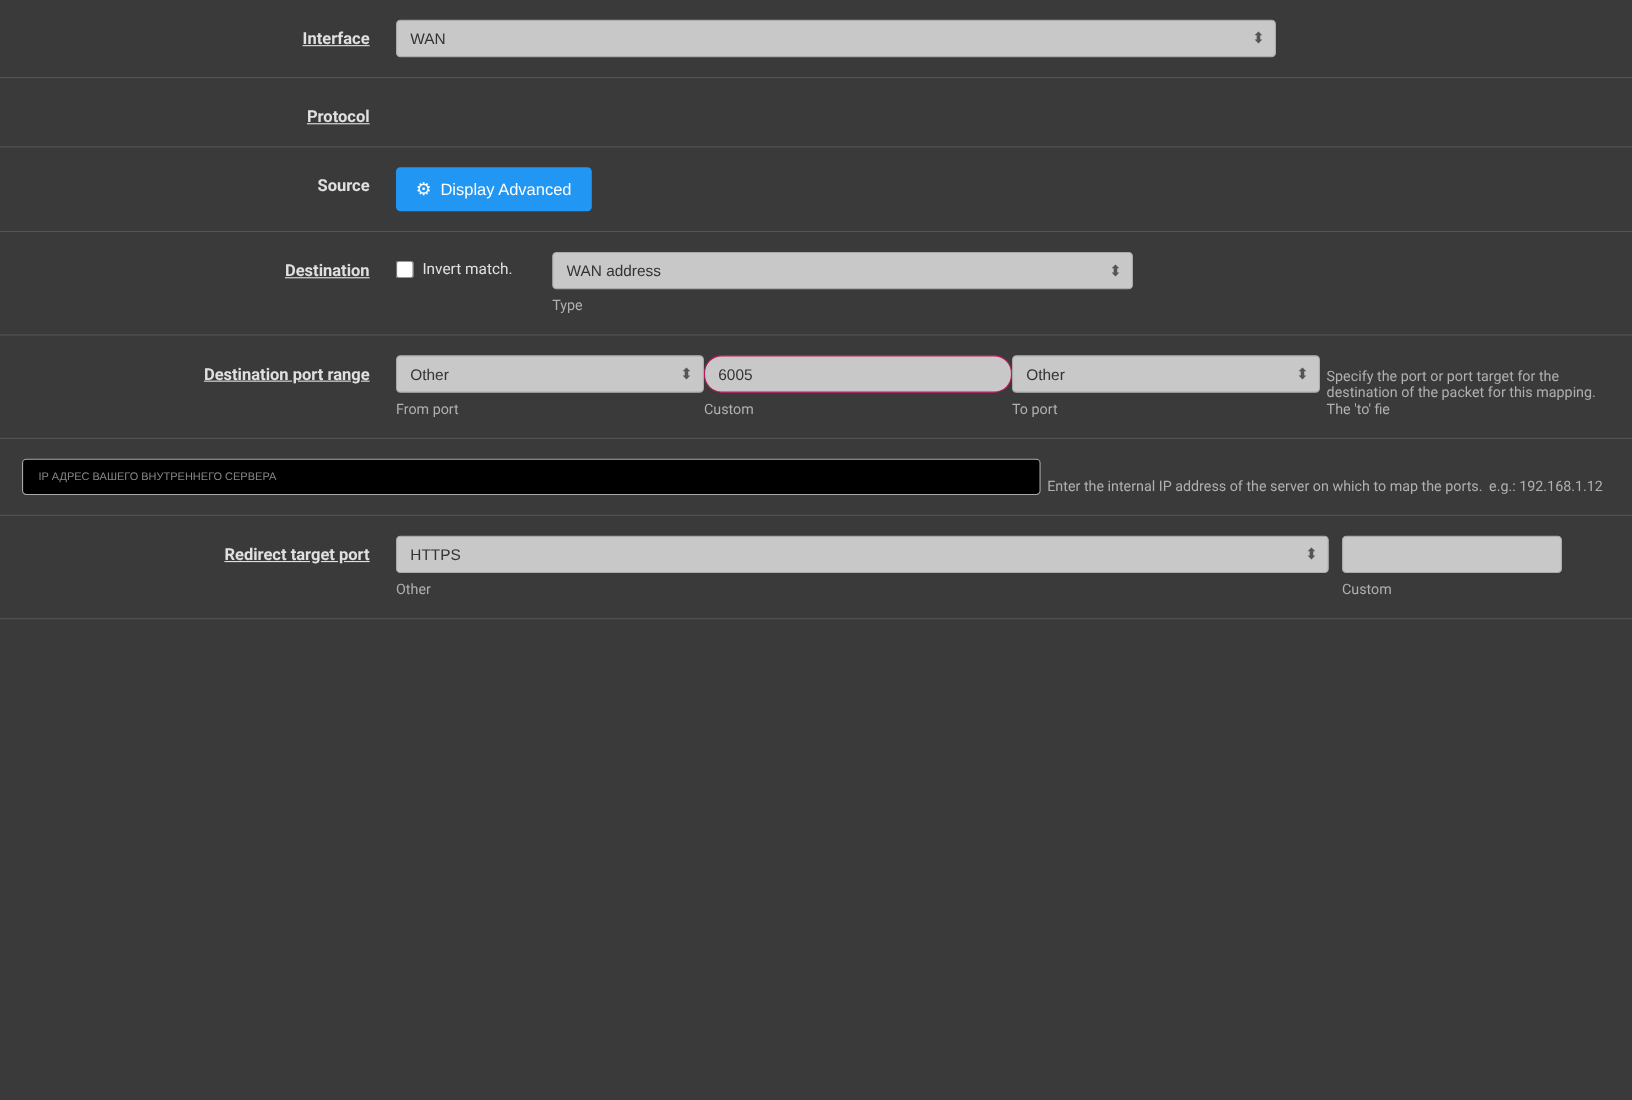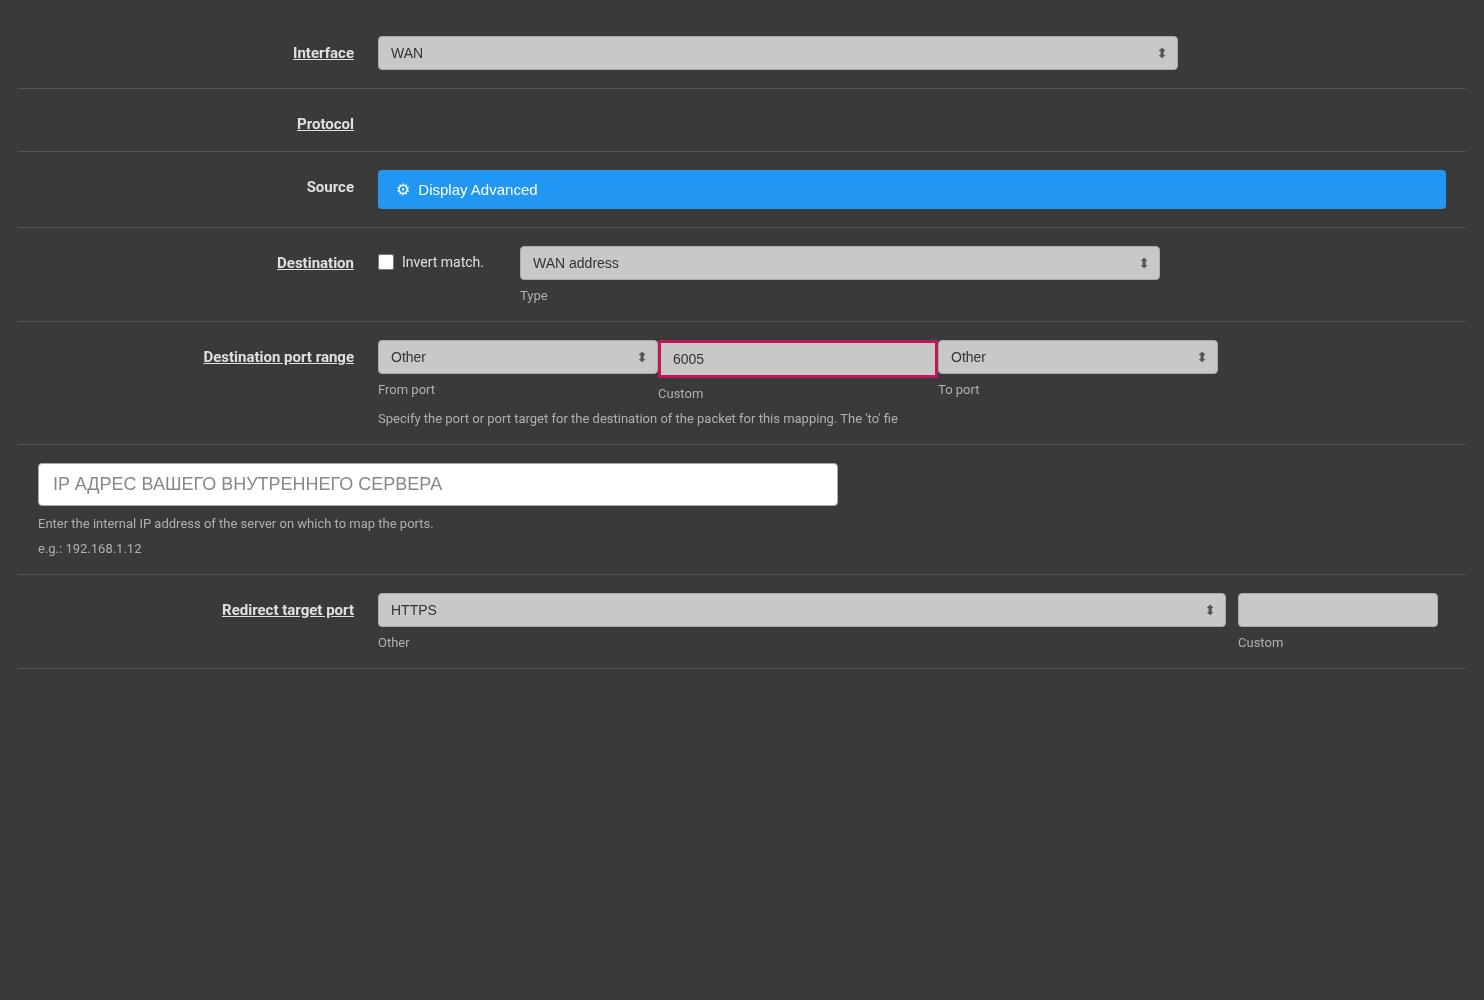--- a/index.html
+++ b/index.html
@@ -12,21 +12,21 @@
       background-color: #3a3a3a;
       font-family: -apple-system, BlinkMacSystemFont, "Segoe UI", Roboto, sans-serif;
       font-size: 14px;
       color: #e0e0e0;
       width: 1484px;
       min-height: 1000px;
     }
 
     .form-container {
       width: 100%;
-      padding: 18px;
+      padding: 0;
     }
 
     .form-row {
       display: flex;
       align-items: flex-start;
       padding: 18px 20px;
       border-bottom: 1px solid #555;
     }
 
     .label-col {
@@ -46,22 +46,22 @@
     }
 
     .label-col span {
       color: #e0e0e0;
       font-weight: bold;
     }
 
     .content-col {
       flex: 1;
       display: flex;
-      flex-direction: column;
       gap: 6px;
+      align-items: flex-end;
     }
 
     .help-text {
       color: #b0b0b0;
       font-size: 13px;
       margin-top: 4px;
     }
 
     .select-wrapper {
       position: relative;
@@ -134,64 +134,64 @@
       cursor: pointer;
     }
 
     .wan-select-wrapper {
       display: flex;
       flex-direction: column;
       gap: 4px;
     }
 
     .select-wan {
-      width: 640px;
+      width: 528px;
     }
 
     .port-range-row {
       display: flex;
       align-items: flex-start;
     }
 
     .port-field {
       display: flex;
       flex-direction: column;
       gap: 4px;
     }
 
     .port-select {
       width: 280px;
     }
 
     .custom-input {
       background-color: #c8c8c8;
-      border: 3px solid #be185d;
-      border-radius: 0;
+      border: 1px solid #be185d;
+      border-radius: 16px;
       padding: 8px 12px;
       font-size: 14px;
       color: #333;
       width: 280px;
     }
 
     .custom-input::placeholder {
       color: #888;
     }
 
     .port-to-select {
       width: 280px;
     }
 
     .redirect-ip-input {
-      background-color: #ffffff;
+      background-color: #000000;
       border: 1px solid #aaa;
       border-radius: 4px;
       padding: 10px 14px;
-      font-size: 18px;
+      font-size: 10px;
       color: #888;
-      width: 800px;
+      width: 926px;
     }
 
     .redirect-ip-input::placeholder {
       color: #888;
       font-style: normal;
     }
 
     .port-bottom-row {
       display: flex;
       align-items: flex-start;

